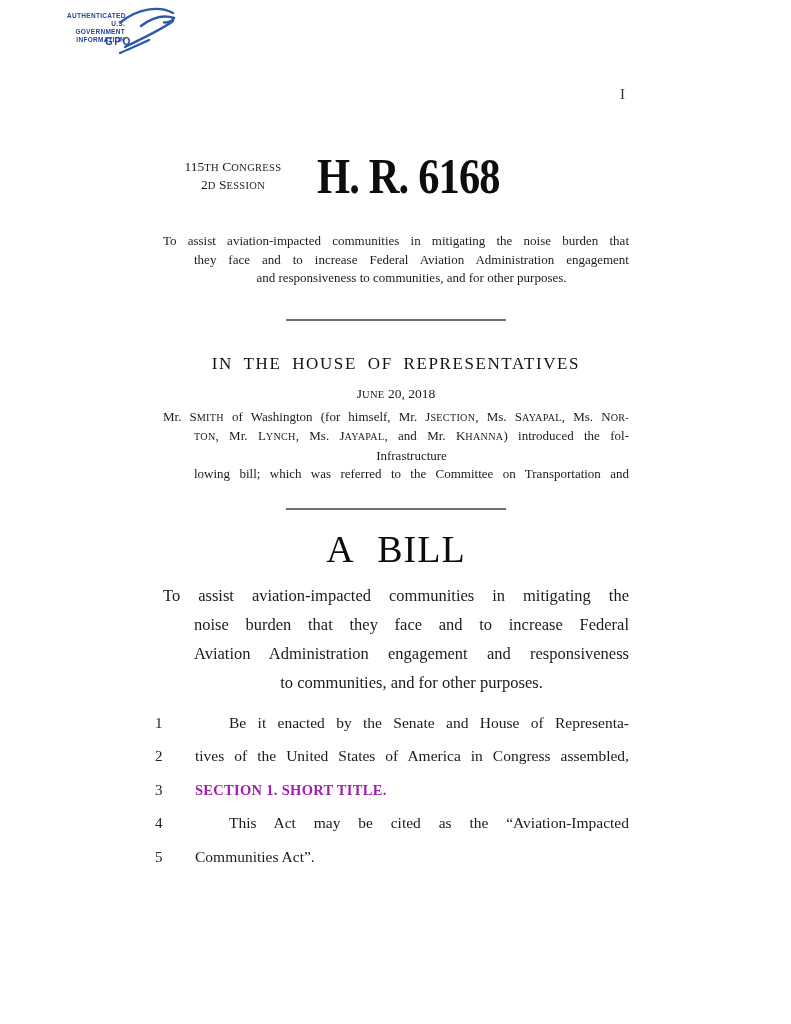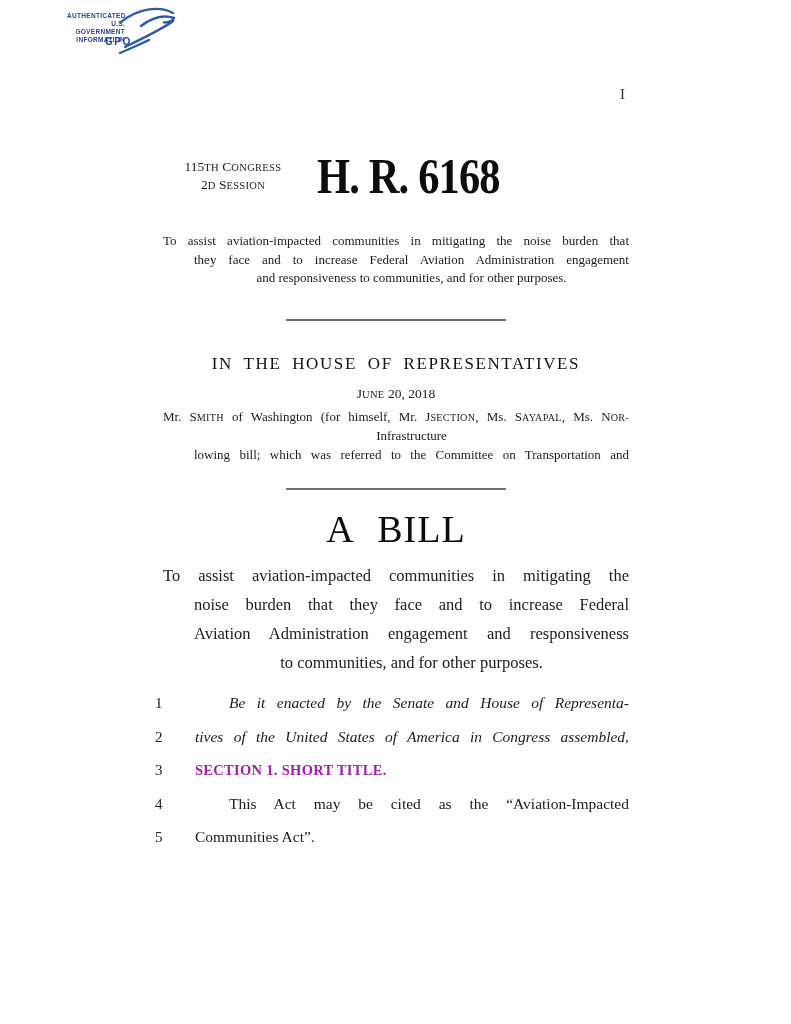--- a/index.html
+++ b/index.html
@@ -40,21 +40,21 @@
   .bill-number {
     font-size: 50px; font-weight: bold; letter-spacing: -1px;
     transform: scaleX(0.85); transform-origin: left center;
     margin-left: 14px; white-space: nowrap; color: #0d0d0d;
   }
 
   .tl { line-height: 18.5px; }
   .tl.j { text-align: justify; text-align-last: justify; }
   .tl.ind { padding-left: 31px; text-align: center; }
   .tl.fi { text-indent: 34px; }
-  .tl.i { font-style: italic; }
+  .tl.i { }
   .sc { font-size: 0.78em; letter-spacing: 0.3px; }
 
   .long-title { margin-top: 27px; font-size: 13px; }
   .rule { width: 220px; height: 0; border-top: 2px solid #6f6f6f; margin: 0 auto; }
   .rule-1 { margin-top: 31px; }
   .rule-2 { margin-top: 24px; }
 
   .house-heading {
     margin-top: 33px; text-align: center;
     font-size: 17px; letter-spacing: 1.6px; word-spacing: 5px; color: #111;
@@ -122,20 +122,21 @@
         <div class="tl ind"><span>and responsiveness to communities, and for other purposes.</span></div>
       </div>
 
     <div class="rule rule-1"></div>
 
     <div class="house-heading">IN THE HOUSE OF REPRESENTATIVES</div>
     <div class="intro-date"><span>J</span><span class="sc">UNE</span><span> 20, 2018</span></div>
 
     <div class="sponsor">
         <div class="tl j"><span>Mr. S</span><span class="sc">MITH</span><span> of Washington (for himself, Mr. J</span><span class="sc">SECTION</span><span>, Ms. S</span><span class="sc">AYAPAL</span><span>, Ms. N</span><span class="sc">OR-</span></div>
+        <div class="tl ind j"><span class="sc">TON</span><span>, Mr. L</span><span class="sc">YNCH</span><span>, Ms. J</span><span class="sc">AYAPAL</span><span>, and Mr. K</span><span class="sc">HANNA</span><span>) introduced the fol-</span></div>
         <div class="tl ind"><span>Infrastructure</span></div>
         <div class="tl ind j"><span>lowing bill; which was referred to the Committee on Transportation and</span></div>
       </div>
 
     <div class="rule rule-2"></div>
 
     <div class="bill-heading">A BILL</div>
 
     <div class="preamble">
         <div class="tl j"><span>To assist aviation-impacted communities in mitigating the</span></div>

